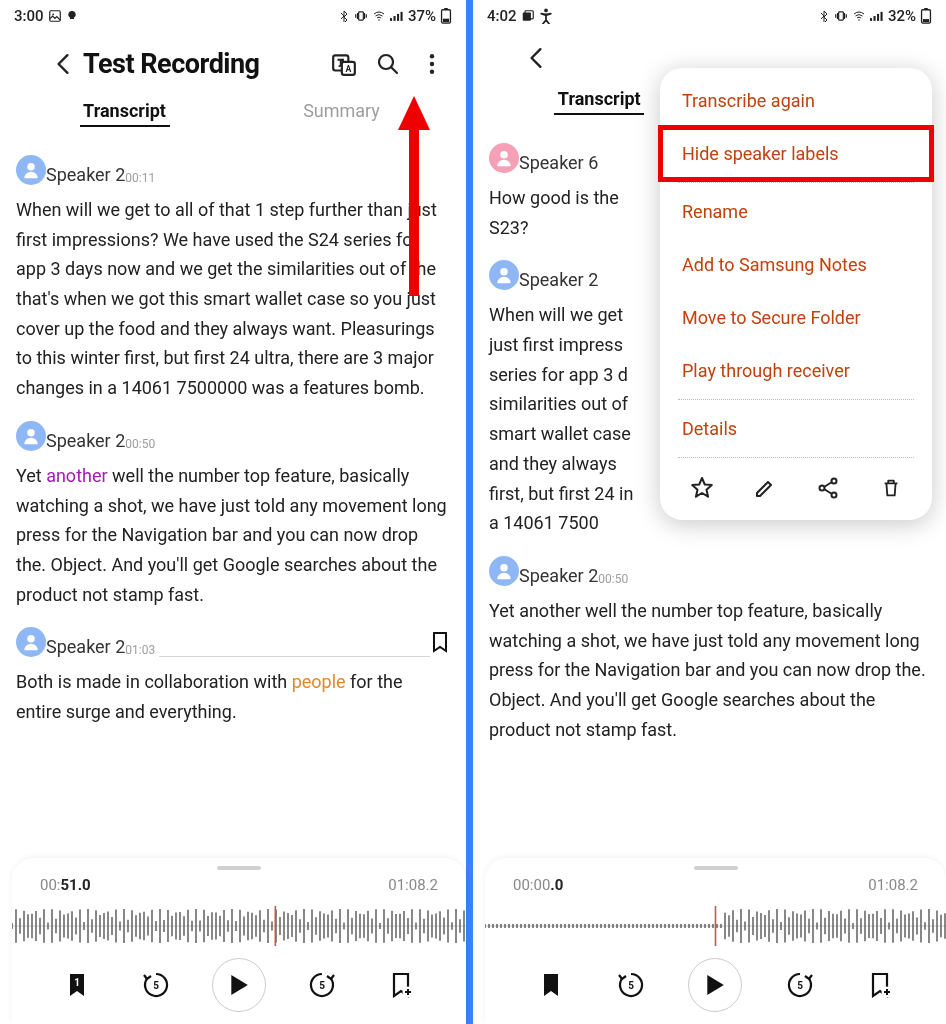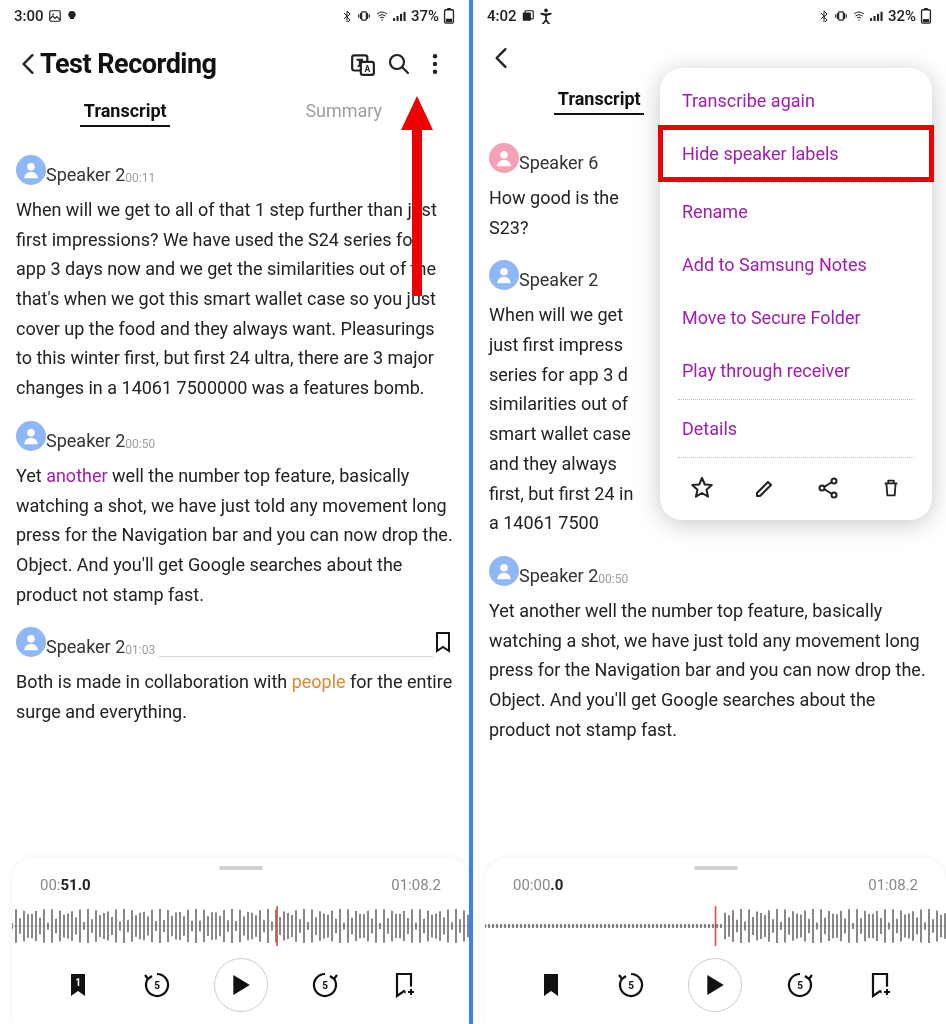--- a/index.html
+++ b/index.html
@@ -1,27 +1,27 @@
 <!DOCTYPE html>
 <html><head>
 <meta charset="utf-8">
 <style>
   * { box-sizing: border-box; margin: 0; padding: 0; }
   html, body { width: 946px; height: 1024px; font-family: -apple-system, Roboto, "Segoe UI", sans-serif; background: #e8e8e8; overflow: hidden; }
   .wrap { display: flex; width: 946px; height: 1024px; }
   .pane { width: 473px; height: 1024px; background: #fff; position: relative; display: flex; flex-direction: column; }
-  .pane:first-child { border-right: 4px solid #3b82f6; }
+  .pane:first-child { border-right: 7px solid #3b82f6; }
 
   
   .status { height: 32px; display: flex; align-items: center; justify-content: space-between; padding: 0 14px; font-size: 15px; font-weight: 500; color: #222; }
   .status .left, .status .right { display: flex; align-items: center; gap: 4px; }
   .status .right svg, .status .right .ico { flex: none; }
 
   
-  .header { display: flex; align-items: center; padding: 14px 16px 8px 16px; }
+  .header { display: flex; align-items: center; gap: 8px; padding: 14px 16px 8px 16px; margin-left: 35px; }
   .back { width: 24px; height: 24px; display: flex; align-items: center; justify-content: center; }
   .title { font-size: 27px; font-weight: 700; flex: 1; color: #111; letter-spacing: -0.5px; white-space: nowrap; overflow: hidden; }
   .hicon { width: 36px; height: 36px; display: flex; align-items: center; justify-content: center; }
 
   
   .tabs { display: flex; padding: 0 16px; align-items: center; }
   .tab { flex: 1; text-align: center; padding: 10px 0 12px; font-size: 18px; color: #9e9e9e; position: relative; }
   .tab.active { color: #111; font-weight: 700; }
   .tab.active::after { content: ""; position: absolute; bottom: 6px; left: 50%; transform: translateX(-50%); width: 90px; height: 2.5px; background: #111; }
 
@@ -38,21 +38,21 @@
   .segtext { margin-top: 10px; font-size: 18px; line-height: 1.65; color: #222; }
   .hl-blue { color: #a21caf; }
   .hl-orange { color: #de8a2a; }
   .segline { flex:1; height:1px; background:#d8d8d8; margin-left:4px; }
 
   
   .arrow { position: absolute; right: 32px; top: 96px; width: 40px; height: 200px; pointer-events: none; }
 
   
   .menu { position: absolute; top: 68px; right: 14px; width: 272px; background: #fff; border-radius: 22px; box-shadow: 0 4px 24px rgba(0,0,0,0.22); padding: 6px 0 0 0; z-index: 50; }
-  .mitem { padding: 16px 22px; font-size: 18px; color: #a21caf; }
+  .mitem { padding: 16px 22px; font-size: 18px; color: #c2410c; }
   .mitem.boxed { outline: 5px solid #e00; outline-offset: -3px; }
   .mdiv { height: 0; border-top: 1.5px dotted #bbb; margin: 2px 18px; }
   .mrow { display: flex; justify-content: space-around; align-items: center; padding: 14px 10px 18px; }
   .mrow .mic { width: 28px; height: 28px; display: flex; align-items: center; justify-content: center; }
 
   
   .player { position: absolute; bottom: 0; left: 12px; right: 0; background: #fff; box-shadow: 0 -1px 6px rgba(0,0,0,0.06); border-radius: 22px 22px 0 0; padding: 8px 0 12px; }
   .grab { width: 44px; height: 4px; background: #d0d0d0; border-radius: 2px; margin: 0 auto 6px; }
   .times { display: flex; justify-content: space-between; padding: 0 28px; font-size: 15px; color: #888; }
   .times b { color: #222; font-weight: 700; }

